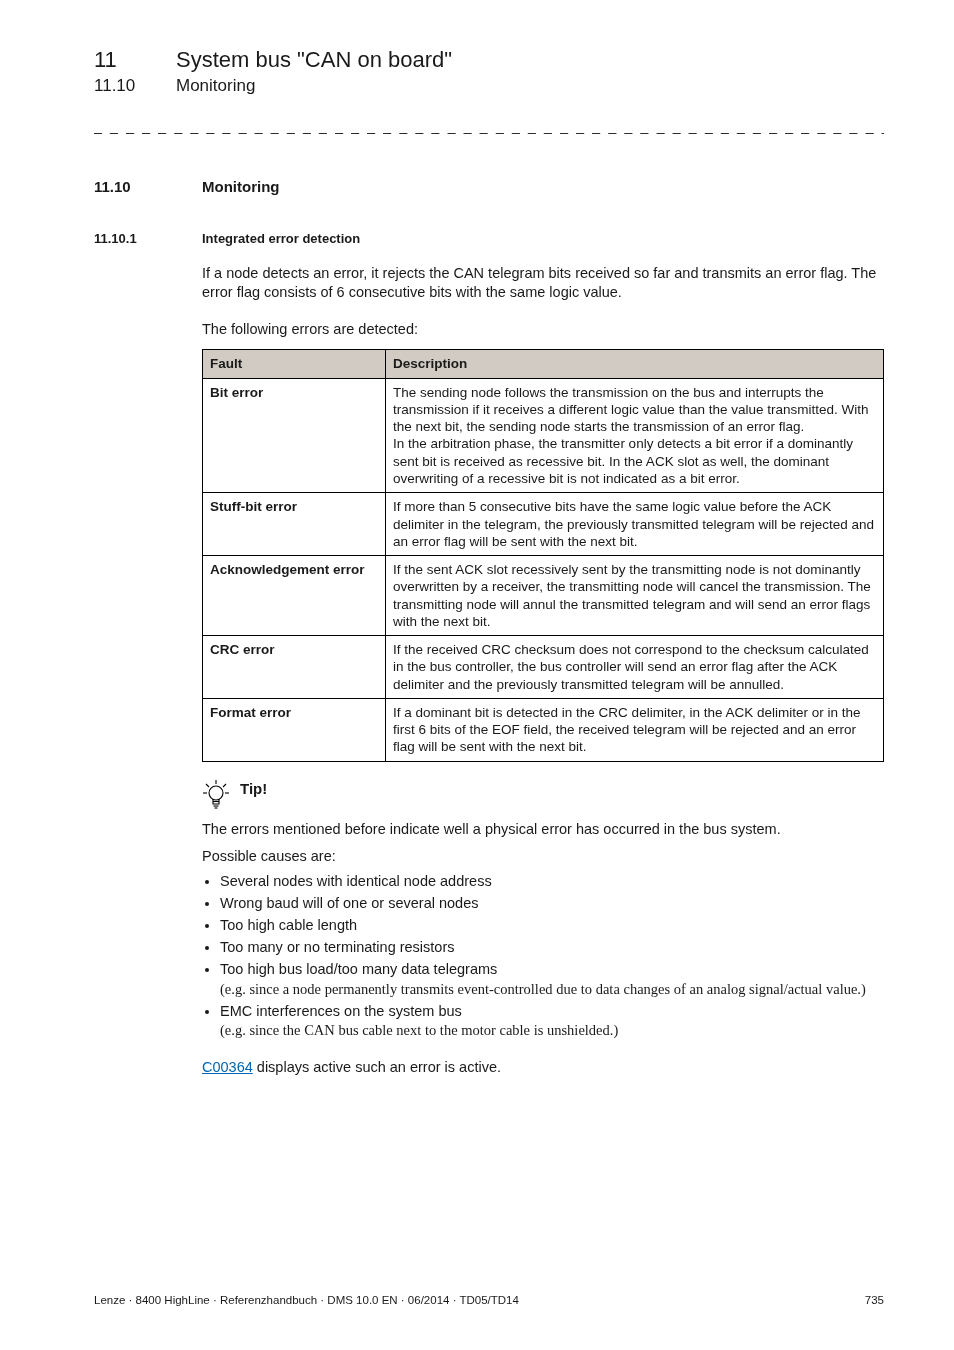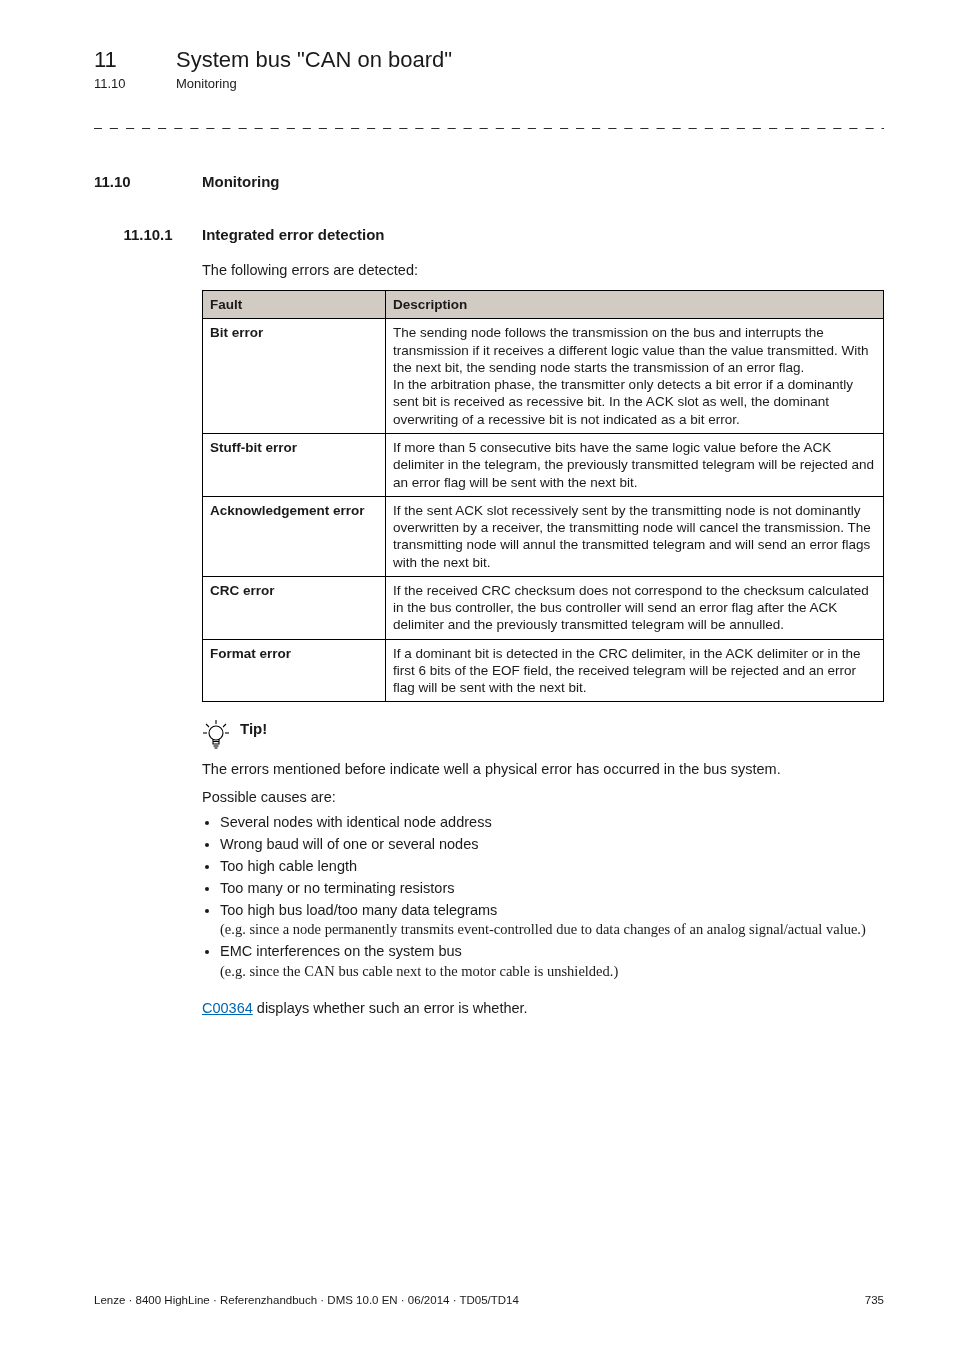--- a/index.html
+++ b/index.html
@@ -22,21 +22,21 @@
   .chapter-line {
     font-size: 22px;
     line-height: 28px;
     margin-bottom: 2px;
   }
   .chapter-num {
     display: inline-block;
     width: 82px;
   }
   .section-line {
-    font-size: 13px;
+    font-size: 17px;
     color: #1a1a1a;
   }
   .section-num {
     display: inline-block;
     width: 82px;
   }
   .dashed-rule {
     margin-top: 22px;
     letter-spacing: 2.2px;
     font-size: 14px;
@@ -45,25 +45,24 @@
     overflow: hidden;
   }
   .h2 {
     font-size: 15px;
     font-weight: bold;
     margin-top: 44px;
     display: flex;
   }
   .h2 .num { width: 108px; flex: 0 0 108px; }
   .h3 {
-    font-size: 15px;
+    font-size: 13px;
     font-weight: bold;
     margin-top: 36px;
     display: flex;
-    text-align: center;
   }
   .h3 .num { width: 108px; flex: 0 0 108px; }
   .body-block {
     margin-left: 108px;
   }
   .para {
     margin-top: 18px;
     line-height: 1.32;
   }
   table.fault {
@@ -143,20 +142,21 @@
     <span>Monitoring</span>
   </div>
 
   <div class="h3">
     <span class="num">11.10.1</span>
     <span>Integrated error detection</span>
   </div>
 
   <div class="body-block">
 
+    <div class="para">If a node detects an error, it rejects the CAN telegram bits received so far and transmits an error flag. The error flag consists of 6 consecutive bits with the same logic value.</div>
 
     <div class="para">The following errors are detected:</div>
 
     <table class="fault">
       <thead>
         <tr>
           <th>Fault</th>
           <th>Description</th>
         </tr>
       </thead>
@@ -216,21 +216,21 @@
         <span>Too high bus load/too many data telegrams</span>
         <div class="subline">(e.g. since a node permanently transmits event-controlled due to data changes of an analog signal/actual value.)</div>
       </li>
       <li>
         <span>EMC interferences on the system bus</span>
         <div class="subline">(e.g. since the CAN bus cable next to the motor cable is unshielded.)</div>
       </li>
     </ul>
 
     <div class="para">
-      <a class="codelink">C00364</a><span> displays whether such an error is whether.</span>
+      <a class="codelink">C00364</a><span> displays active such an error is active.</span>
     </div>
 
   </div>
 
 </div>
 
 <div class="footer">
   <span>Lenze · 8400 HighLine · Referenzhandbuch · DMS 10.0 EN · 06/2014 · TD05/TD14</span>
   <span>735</span>
 </div>

